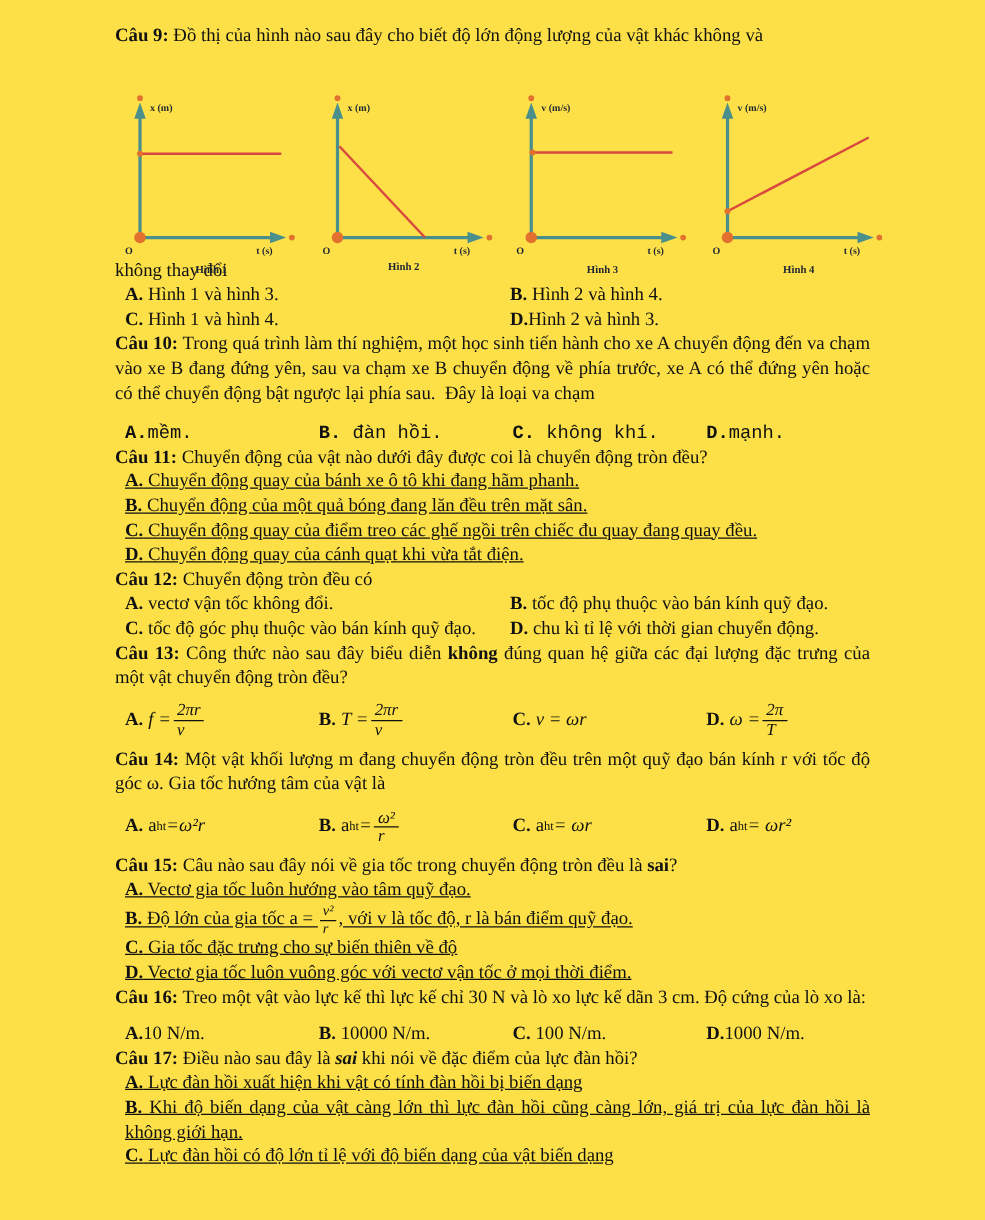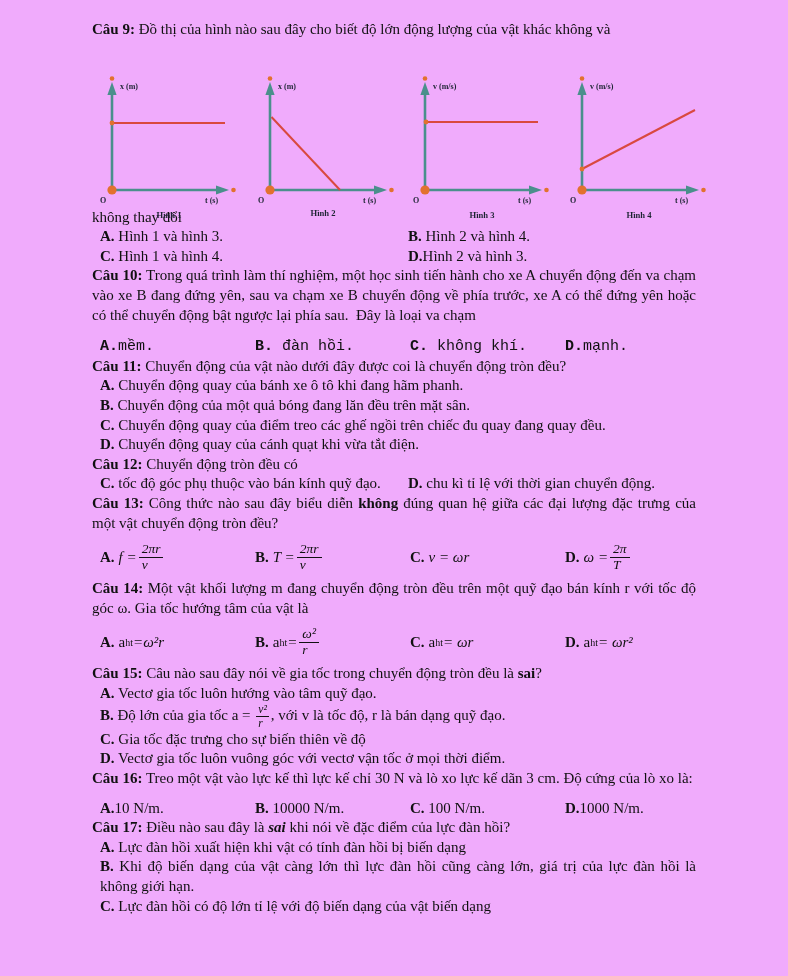--- a/index.html
+++ b/index.html
@@ -1,23 +1,23 @@
 <!DOCTYPE html>
 <html><head>
 <meta charset="utf-8">
 <style>
   html,body{margin:0;padding:0;background:#fff;}
-  .page{position:relative;width:788px;height:976px;background:#f0abfc;overflow:hidden;
+  .page{position:relative;width:788px;height:976px;background:#fde047;overflow:hidden;
         font-family:"Liberation Serif",serif;color:#111;}
   .content{padding:0 92px;}
   .para{margin:0;font-size:15px;line-height:19.6px;text-align:justify;}
   .b{font-weight:bold;}
   .bi{font-weight:bold;font-style:italic;}
   .mi{font-style:italic;}
-  .opt{padding-left:8px;}
+  .opt{padding-left:8px;text-decoration:underline;}
   .row2{display:flex;align-items:flex-end;padding-left:8px;}
   .row2 .c1{width:300px;margin-right:8px;}
   .row2 .c2{flex:1;}
   .row4{display:flex;padding-left:8px;}
   .row4 .fc{width:155px;}
   .row4 .fc:last-child{width:auto;}
   .gap-top{margin-top:12px;font-family:Liberation Mono, monospace;}
   .gap-top-sm{margin-top:10px;}
   .frow{display:flex;align-items:center;padding-left:8px;margin:6px 0 4px 0;min-height:36px;
         font-size:15px;}
@@ -139,20 +139,24 @@
     </div>
 
     <p class="para"><span class="b">Câu 11:</span> <span>Chuyển động của vật nào dưới đây được coi là chuyển động tròn đều?</span></p>
     <p class="para opt"><span class="b">A.</span><span> Chuyển động quay của bánh xe ô tô khi đang hãm phanh.</span></p>
     <p class="para opt"><span class="b">B.</span><span> Chuyển động của một quả bóng đang lăn đều trên mặt sân.</span></p>
     <p class="para opt"><span class="b">C.</span><span> Chuyển động quay của điểm treo các ghế ngồi trên chiếc đu quay đang quay đều.</span></p>
     <p class="para opt"><span class="b">D.</span><span> Chuyển động quay của cánh quạt khi vừa tắt điện.</span></p>
 
     <p class="para"><span class="b">Câu 12:</span> <span>Chuyển động tròn đều có</span></p>
     <div class="row2">
+      <p class="para c1"><span class="b">A.</span><span> vectơ vận tốc không đổi.</span></p>
+      <p class="para c2"><span class="b">B.</span><span> tốc độ phụ thuộc vào bán kính quỹ đạo.</span></p>
+    </div>
+    <div class="row2">
       <p class="para c1"><span class="b">C.</span><span> tốc độ góc phụ thuộc vào bán kính quỹ đạo.</span></p>
       <p class="para c2"><span class="b">D.</span><span> chu kì tỉ lệ với thời gian chuyển động.</span></p>
     </div>
 
     <p class="para"><span class="b">Câu 13:</span> <span>Công thức nào sau đây biểu diễn </span><span class="b">không</span><span> đúng quan hệ giữa các đại lượng đặc trưng của một vật chuyển động tròn đều?</span></p>
     <div class="frow">
       <span class="fc">
           <span class="b">A.</span>
           <span class="mi">f = </span>
           <span class="frac">
@@ -209,21 +213,21 @@
       <span class="fc">
           <span class="b">D.</span>
           <span>a</span>
           <sub>ht</sub>
           <span class="mi"> = ωr²</span>
         </span>
     </div>
 
     <p class="para"><span class="b">Câu 15:</span> <span>Câu nào sau đây nói về gia tốc trong chuyển động tròn đều là </span><span class="b">sai</span><span>?</span></p>
     <p class="para opt"><span class="b">A.</span><span> Vectơ gia tốc luôn hướng vào tâm quỹ đạo.</span></p>
-    <p class="para opt"><span class="b">B.</span><span> Độ lớn của gia tốc a = </span><span class="frac frac-sm"><span class="num mi">v²</span><span class="den mi">r</span></span><span>, với v là tốc độ, r là bán dạng quỹ đạo.</span></p>
+    <p class="para opt"><span class="b">B.</span><span> Độ lớn của gia tốc a = </span><span class="frac frac-sm"><span class="num mi">v²</span><span class="den mi">r</span></span><span>, với v là tốc độ, r là bán điểm quỹ đạo.</span></p>
     <p class="para opt"><span class="b">C.</span><span> Gia tốc đặc trưng cho sự biến thiên về độ</span></p>
     <p class="para opt"><span class="b">D.</span><span> Vectơ gia tốc luôn vuông góc với vectơ vận tốc ở mọi thời điểm.</span></p>
 
     <p class="para"><span class="b">Câu 16:</span> <span>Treo một vật vào lực kế thì lực kế chỉ 30 N và lò xo lực kế dãn 3 cm. Độ cứng của lò xo là:</span></p>
     <div class="row4 gap-top-sm">
       <p class="para fc"><span class="b">A.</span><span>10 N/m.</span></p>
       <p class="para fc"><span class="b">B.</span><span> 10000 N/m.</span></p>
       <p class="para fc"><span class="b">C.</span><span> 100 N/m.</span></p>
       <p class="para fc"><span class="b">D.</span><span>1000 N/m.</span></p>
     </div>

